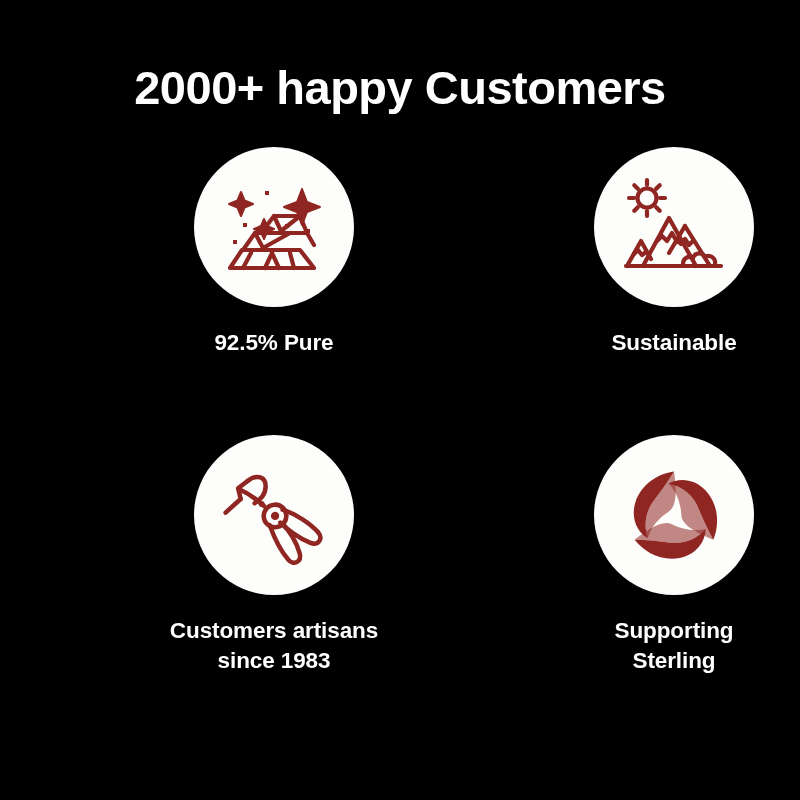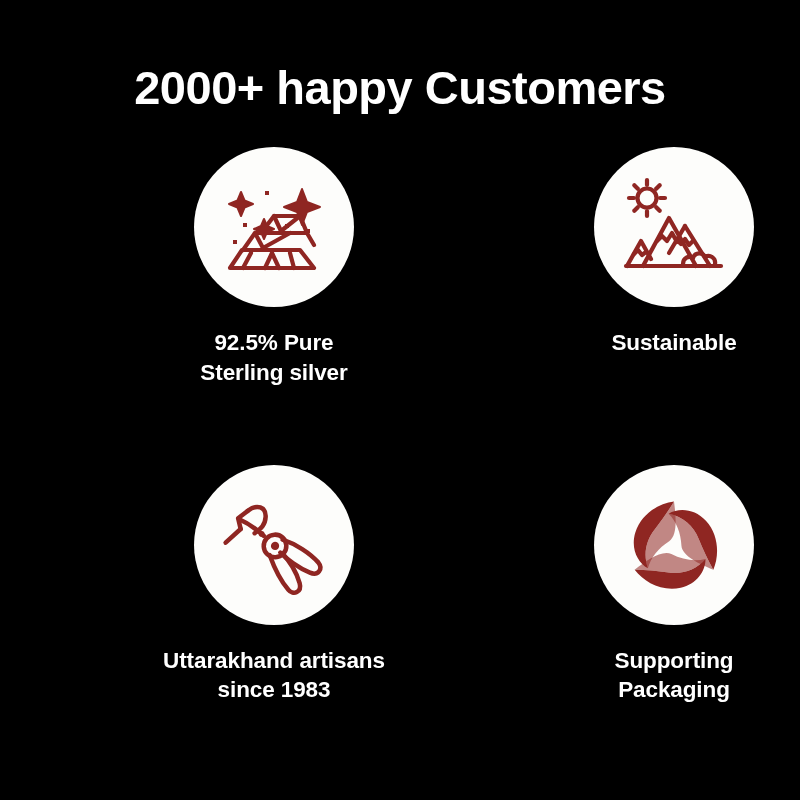--- a/index.html
+++ b/index.html
@@ -115,21 +115,20 @@
 
             <path d="M47 66 L60 49 L86 49 L93 66"></path>
             <path d="M60 49 L67 64"></path>
             <path d="M67 64 L86 49"></path>
             <path d="M49 81 L76 66"></path>
           </svg>
         </span>
       </div>
       <div class="feature-label">
         <span>92.5% Pure</span>
-        <span class="l2">Sterling silver</span>
       </div>
     </div>
 
     <div class="feature">
       <div class="badge">
         <span>
           <svg width="120" height="120" viewBox="0 0 120 120" fill="none" stroke="#8f2622" stroke-width="4.2" stroke-linecap="round" stroke-linejoin="round">
 
             <circle cx="33" cy="31" r="9.5"></circle>
             <path d="M33 13 L33 18"></path>
@@ -182,21 +181,21 @@
               <circle cx="48" cy="48" r="3" fill="#8f2622" stroke="none"></circle>
 
               <path d="M69 55 C82 60 96 70 104 80 C109 87 103 94 95 90 C84 85 72 75 66 68"></path>
 
               <path d="M55 70 C59 83 65 97 72 106 C77 113 86 109 84 100 C81 88 74 76 68 69"></path>
             </g>
           </svg>
         </span>
       </div>
       <div class="feature-label">
-        <span>Uttarakhand artisans</span>
+        <span>Customers artisans</span>
         <span class="l2">since 1983</span>
       </div>
     </div>
 
     <div class="feature">
       <div class="badge">
         <span>
           <svg width="116" height="116" viewBox="0 0 120 120" fill="none">
             <g fill="#8f2622">
               <path d="M60 15 C44 17 26 28 20 47 C15 63 22 78 33 84 C28 70 31 55 40 44 C47 35 54 25 60 15 Z"></path>
@@ -208,18 +207,18 @@
             </g>
             <g fill="#8f2622" transform="rotate(240 60 62)">
               <path d="M60 15 C44 17 26 28 20 47 C15 63 22 78 33 84 C28 70 31 55 40 44 C47 35 54 25 60 15 Z"></path>
               <path d="M60 15 C54 25 47 35 40 44 C31 55 28 70 33 84 C36 73 44 63 55 56 C64 50 62 30 60 15 Z" opacity="0.55"></path>
             </g>
           </svg>
         </span>
       </div>
       <div class="feature-label">
         <span>Supporting</span>
-        <span class="l2">Packaging</span>
+        <span class="l2">Sterling</span>
       </div>
     </div>
 
   </div>
 </div>
 
 </body></html>

